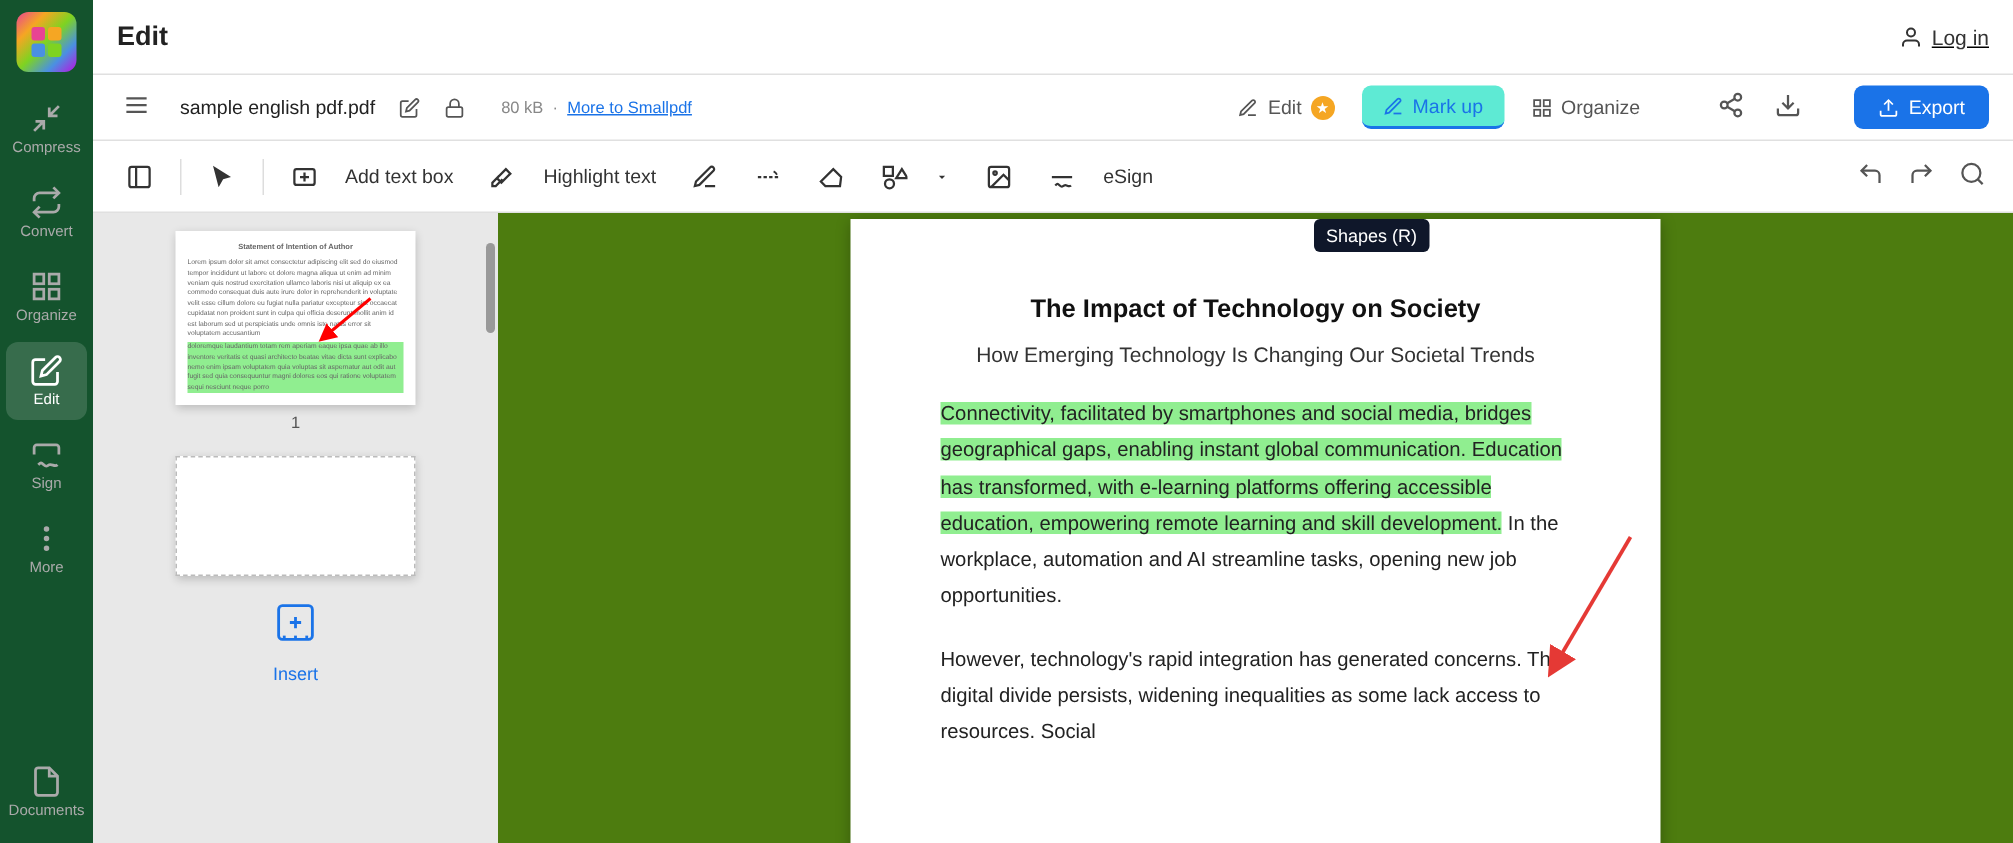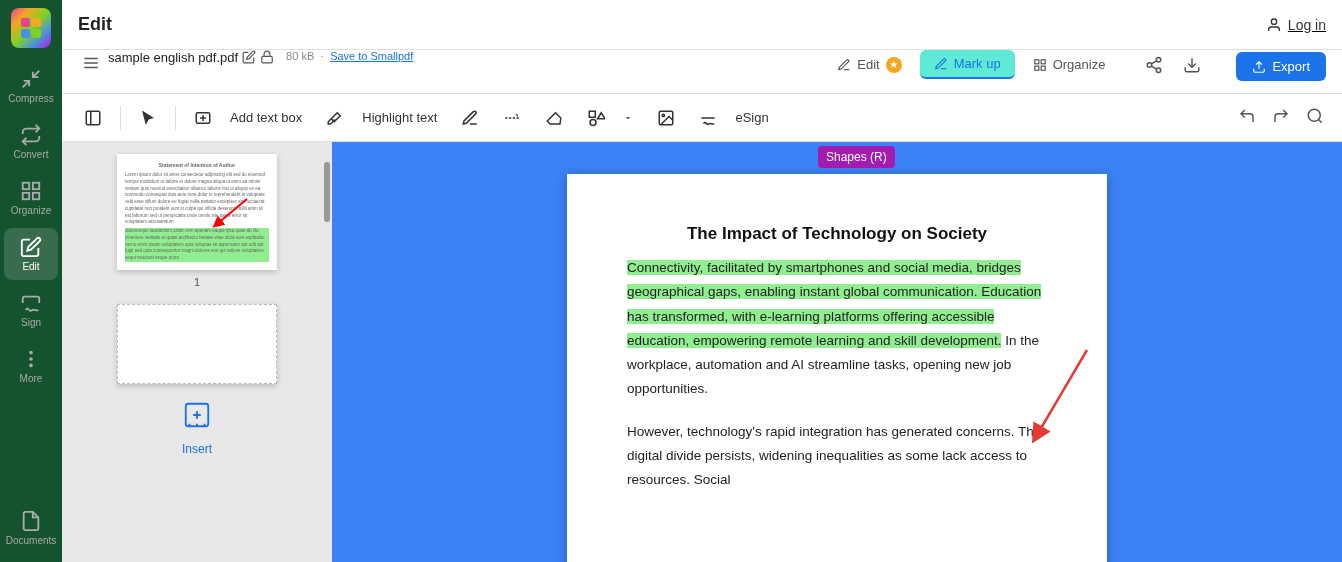--- a/index.html
+++ b/index.html
@@ -80,24 +80,24 @@
       cursor: pointer;
       background: none;
       border: none;
     }
 
     
     .filebar {
       height: 44px;
       background: white;
       display: flex;
-      align-items: flex-start;
+      align-items: center;
       padding: 0 16px;
       border-bottom: 1px solid #e0e0e0;
-      gap: 4px;
+      gap: 16px;
     }
     .hamburger-btn {
       background: none;
       border: none;
       cursor: pointer;
       padding: 4px;
       color: #555;
     }
     .filename {
       font-size: 13px;
@@ -187,22 +187,22 @@
       font-size: 13px;
       cursor: pointer;
       border: none;
       background: none;
       color: #333;
     }
     .toolbar-separator { width: 1px; height: 24px; background: #ddd; margin: 0 4px; }
     .shapes-tooltip {
       position: absolute;
       top: 52px;
-      left: 756px;
-      background: #a21caf;
+      left: 814px;
+      background: #0f172a;
       color: white;
       font-size: 12px;
       padding: 4px 8px;
       border-radius: 4px;
       pointer-events: none;
       z-index: 100;
     }
     .toolbar-right {
       margin-left: auto;
       display: flex;
@@ -271,25 +271,25 @@
     }
     .insert-label {
       font-size: 12px;
       color: #1a73e8;
       font-weight: 500;
     }
 
     
     .doc-viewer {
       flex: 1;
-      background: #3b82f6;
+      background: #4d7c0f;
       overflow-y: auto;
       display: flex;
       justify-content: center;
-      padding: 32px;
+      padding: 4px;
     }
     .doc-page {
       background: white;
       width: 540px;
       min-height: 700px;
       padding: 50px 60px;
       box-shadow: 0 2px 10px rgba(0,0,0,0.3);
       position: relative;
     }
     .doc-title {
@@ -410,21 +410,21 @@
         <path d="M11 4H4a2 2 0 0 0-2 2v14a2 2 0 0 0 2 2h14a2 2 0 0 0 2-2v-7"></path>
         <path d="M18.5 2.5a2.121 2.121 0 0 1 3 3L12 15l-4 1 1-4 9.5-9.5z"></path>
       </svg>
     <svg width="14" height="14" viewBox="0 0 24 24" fill="none" stroke="#555" stroke-width="2">
         <rect x="3" y="11" width="18" height="11" rx="2" ry="2"></rect>
         <path d="M7 11V7a5 5 0 0 1 10 0v4"></path>
       </svg>
     <span class="file-meta">
       <span>80 kB</span>
       &nbsp;·&nbsp;
-      <span class="save-link">Save to Smallpdf</span>
+      <span class="save-link">More to Smallpdf</span>
     </span>
 
     <div class="filebar-tabs">
       <button class="tab-btn">
         <svg width="14" height="14" viewBox="0 0 24 24" fill="none" stroke="currentColor" stroke-width="2">
             <path d="M12 20h9"></path>
             <path d="M16.5 3.5a2.121 2.121 0 0 1 3 3L7 19l-4 1 1-4L16.5 3.5z"></path>
           </svg>
         <span>Edit</span>
         <span style="background:#f5a623;color:white;border-radius:50%;width:16px;height:16px;font-size:10px;display:flex;align-items:center;justify-content:center;">★</span>
@@ -607,20 +607,21 @@
             <line x1="12" y1="19" x2="12" y2="21"></line>
             <line x1="18" y1="19" x2="18" y2="21"></line>
           </svg>
         <span class="insert-label">Insert</span>
       </div>
     </div>
 
     <div class="doc-viewer">
       <div class="doc-page">
         <div class="doc-title">The Impact of Technology on Society</div>
+        <div class="doc-subtitle">How Emerging Technology Is Changing Our Societal Trends</div>
 
 
         <div class="doc-para">
           <span class="highlight-green">Connectivity, facilitated by smartphones and social media, bridges geographical gaps, enabling instant global communication. Education has transformed, with e-learning platforms offering accessible education, empowering remote learning and skill development.</span><span> In the workplace, automation and AI streamline tasks, opening new job opportunities.</span>
         </div>
 
         <div style="position:relative;">
           <svg style="position:absolute;right:-80px;top:-80px;pointer-events:none;overflow:visible;" width="120" height="130">
             <defs>
               <marker id="arrowhead" markerWidth="8" markerHeight="8" refX="4" refY="4" orient="auto">

